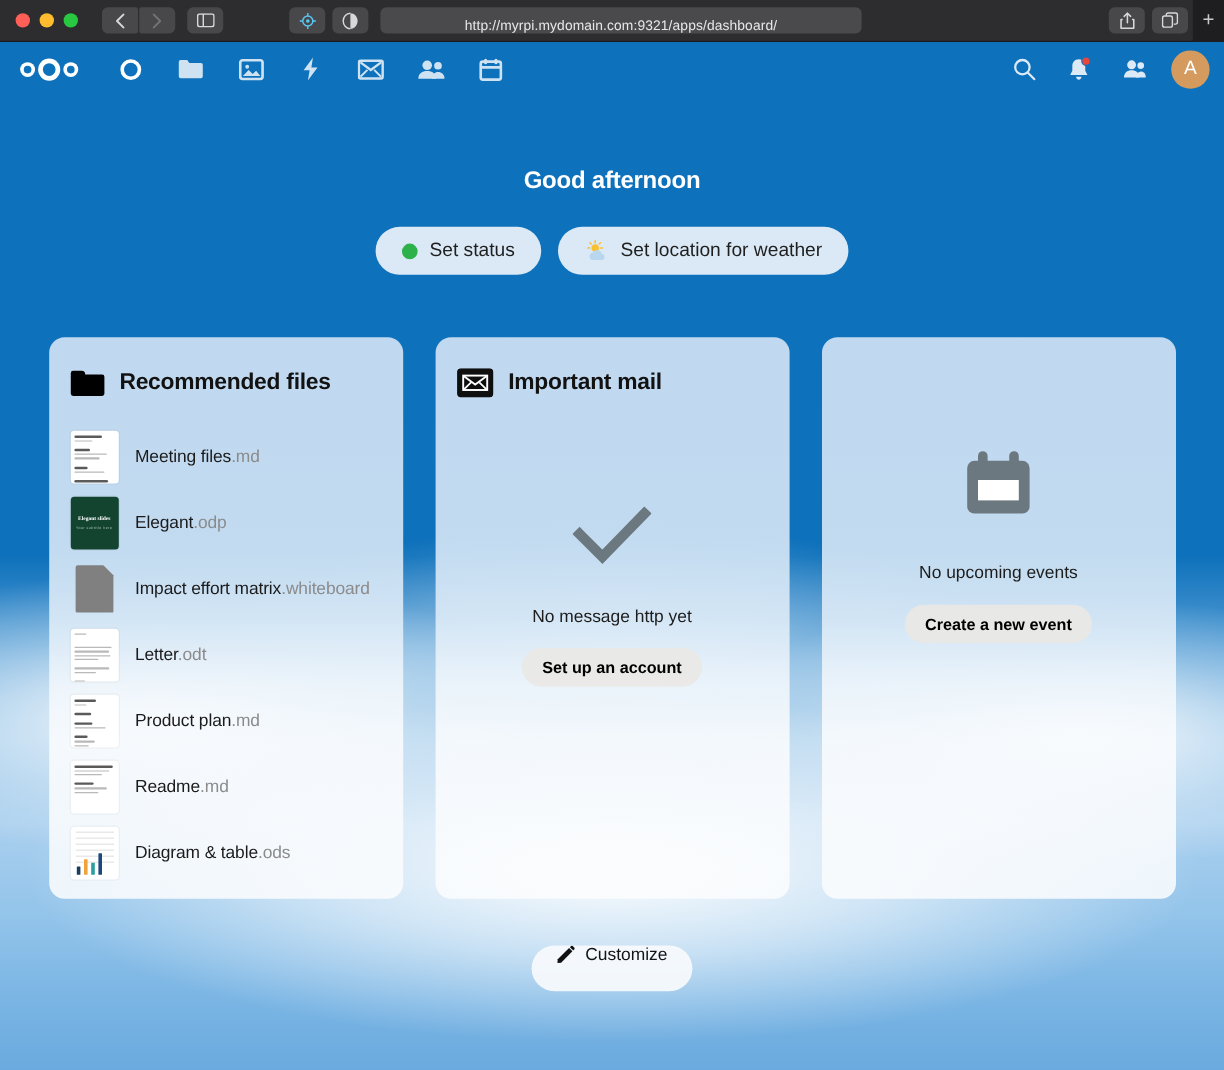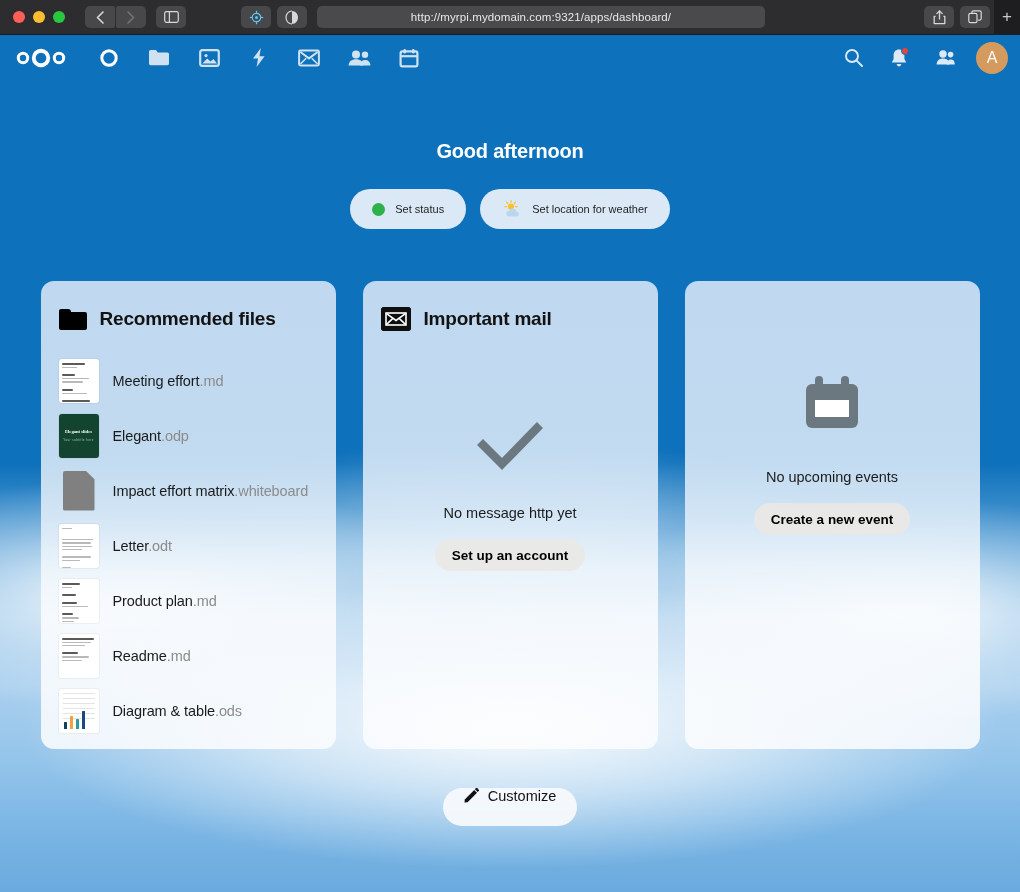--- a/index.html
+++ b/index.html
@@ -29,23 +29,23 @@
   }
   .chrome-btn.disabled { color: #737376; }
   .nav-group .chrome-btn:first-child { border-radius: 5px 2px 2px 5px; }
   .nav-group .chrome-btn:last-child { border-radius: 2px 5px 5px 2px; }
   .sidebar-btn { margin-left: 10px; }
 
   .mid-group { display: flex; gap: 6px; margin-left: 55px; }
   .privacy-btn { color: #5ac8f5; }
 
   .url-bar {
-    margin-left: 10px; width: 448px; height: 22px;
+    margin-left: 10px; width: 401px; height: 22px;
     background: #4a4a4c; border-radius: 5px;
-    display: flex; align-items: center; justify-content: center;
+    display: flex; align-items: flex-end; justify-content: center;
     color: #e8e8ea; font-size: 11.5px; letter-spacing: 0.1px;
   }
   .right-group { display: flex; gap: 6px; margin-left: auto; margin-right: 4px; }
   .plus-btn {
     width: 26px; height: 35px; background: #1e1e20; color: #c9c9cb;
     display: flex; align-items: center; justify-content: center;
     font-size: 17px; font-weight: 300;
   }
 
   
@@ -97,21 +97,21 @@
     text-align: center; color: #fff; font-size: 20px; font-weight: bold;
     margin-top: 60px; letter-spacing: -0.2px;
   }
   .pill-row {
     display: flex; justify-content: center; gap: 14px; margin-top: 26px;
   }
   .pill {
     height: 40px; border-radius: 20px;
     background: rgba(233,242,250,0.93);
     display: flex; align-items: center; gap: 10px;
-    padding: 0 22px; color: #1f1f1f; font-size: 11px;
+    padding: 0 22px; color: #1f1f1f; font-size: 16px;
   }
   .status-dot { width: 13px; height: 13px; border-radius: 50%; background: #2db14b; }
 
   
   .widgets {
     display: flex; justify-content: center; gap: 27px; margin-top: 52px;
   }
   .widget {
     width: 295px; height: 468px; border-radius: 13px;
     position: relative; overflow: hidden;
@@ -405,21 +405,21 @@
           <div class="doc-line" style="width:80%"></div>
           <div class="doc-line" style="width:62%"></div>
           <div class="doc-gap"></div>
           <div class="doc-line dark" style="width:35%"></div>
           <div class="doc-line" style="width:74%"></div>
           <div class="doc-gap"></div>
           <div class="doc-line dark" style="width:85%"></div>
 
         </div>
         <div class="file-name">
-          <span>Meeting effort</span><span class="file-ext">.md</span>
+          <span>Meeting files</span><span class="file-ext">.md</span>
         </div>
       </div>
 
       <div class="file-row">
         <div class="thumb thumb-odp">
           <div class="odp-title">Elegant slides</div>
           <div class="odp-sub">Your subtitle here</div>
         </div>
         <div class="file-name">
           <span>Elegant</span><span class="file-ext">.odp</span>

